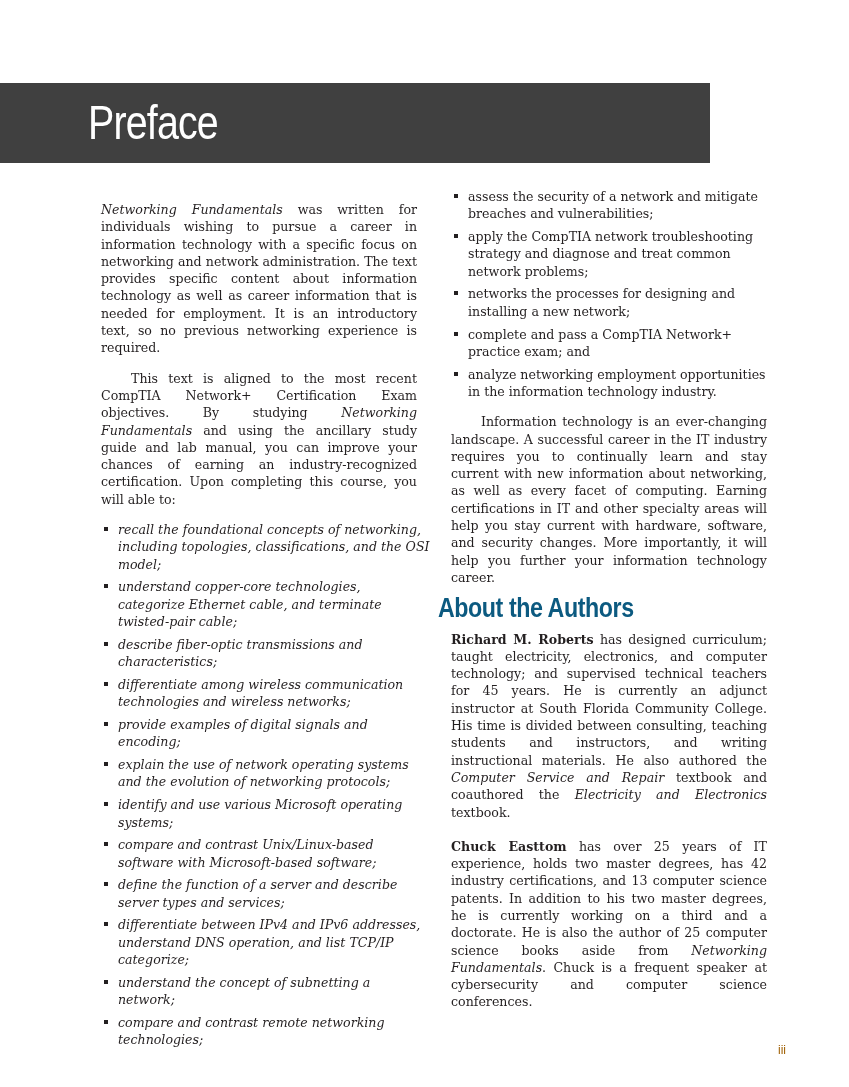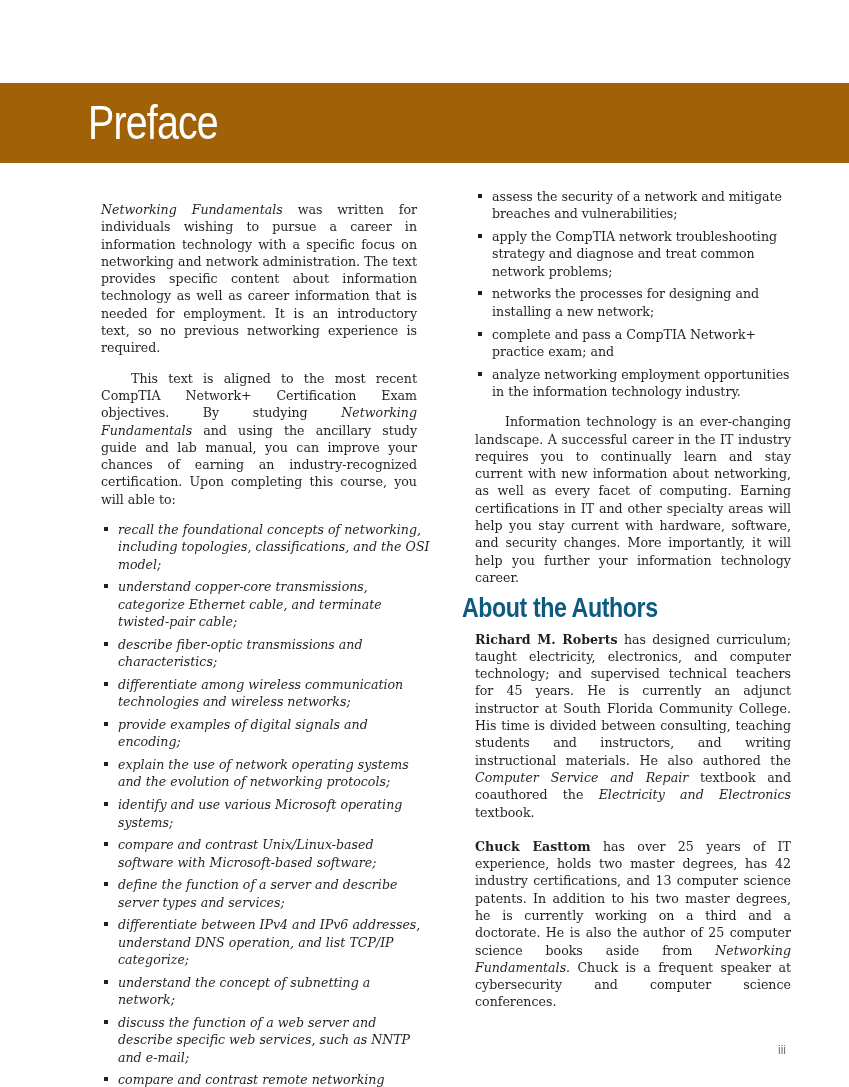--- a/index.html
+++ b/index.html
@@ -2,83 +2,83 @@
 <html><head>
   <meta charset="utf-8">
   <style>
     html, body { margin: 0; padding: 0; background: #ffffff; }
     body {
       width: 849px; height: 1087px; position: relative; overflow: hidden;
       font-family: "DejaVu Serif", "Liberation Serif", serif;
       color: #231f20;
     }
     .banner {
-      position: absolute; left: 0; top: 83px; width: 849px; height: 80px;
-      background: #a16207;
+      position: absolute; left: 0; top: 83px; width: 710px; height: 80px;
+      background: #404040;
       text-align: center;
     }
     .banner-title {
       position: absolute; left: 88px; top: 12px;
       font-family: "Liberation Sans", sans-serif;
       font-size: 48px; color: #ffffff; letter-spacing: -1px;
       transform: scaleX(0.82); transform-origin: left top;
       font-weight: normal;
     }
     .col {
       position: absolute; top: 188px; width: 342px;
       font-size: 12.6px; line-height: 17.3px;
     }
     .col-left { left: 88px; }
-    .col-right { left: 462px; }
+    .col-right { left: 438px; }
     p { margin: 13px; text-align: justify; }
     p.indent { text-indent: 30px; }
     ul { list-style: none; margin: 6px 0 0 0; padding: 0; }
     ul.left-list { margin-left: 16px; font-style: italic; }
     ul.right-list { margin-top: 0; margin-left: 16px; }
     li { position: relative; padding-left: 14px; margin-bottom: 5.5px; text-align: left; }
     li .bullet {
       position: absolute; left: 0; top: 6px; width: 4px; height: 4px; background: #231f20;
     }
     .section-head {
       font-family: "Liberation Sans", sans-serif;
       font-weight: bold; font-size: 27px; color: #0c5a80;
       margin: 14px 0 8px 0; letter-spacing: -0.5px;
       transform: scaleX(0.86); transform-origin: left top;
       white-space: nowrap;
     }
     .bio { margin-bottom: 17px; }
     .page-num {
       position: absolute; left: 778px; top: 1043px;
-      font-family: "Liberation Sans", sans-serif; font-size: 12px; color: #737373;
+      font-family: "Liberation Sans", sans-serif; font-size: 12px; color: #a16207;
     }
   </style>
 </head>
 <body>
 
 <div class="banner">
   <div class="banner-title">Preface</div>
 </div>
 
 <div class="col col-left">
   <p><em>Networking Fundamentals</em><span> was written for individuals wishing to pursue a career in information technology with a specific focus on networking and network administration. The text provides specific content about information technology as well as career information that is needed for employment. It is an introductory text, so no previous networking experience is required.</span></p>
   <p class="indent"><span>This text is aligned to the most recent CompTIA Network+ Certification Exam objectives. By studying </span><em>Networking Fundamentals</em><span> and using the ancillary study guide and lab manual, you can improve your chances of earning an industry-recognized certification. Upon completing this course, you will able to:</span></p>
   <ul class="left-list">
     <li><span class="bullet"></span><span>recall the foundational concepts of networking, including topologies, classifications, and the OSI model;</span></li>
-    <li><span class="bullet"></span><span>understand copper-core transmissions, categorize Ethernet cable, and terminate twisted-pair cable;</span></li>
+    <li><span class="bullet"></span><span>understand copper-core technologies, categorize Ethernet cable, and terminate twisted-pair cable;</span></li>
     <li><span class="bullet"></span><span>describe fiber-optic transmissions and characteristics;</span></li>
     <li><span class="bullet"></span><span>differentiate among wireless communication technologies and wireless networks;</span></li>
     <li><span class="bullet"></span><span>provide examples of digital signals and encoding;</span></li>
     <li><span class="bullet"></span><span>explain the use of network operating systems and the evolution of networking protocols;</span></li>
     <li><span class="bullet"></span><span>identify and use various Microsoft operating systems;</span></li>
     <li><span class="bullet"></span><span>compare and contrast Unix/Linux-based software with Microsoft-based software;</span></li>
     <li><span class="bullet"></span><span>define the function of a server and describe server types and services;</span></li>
     <li><span class="bullet"></span><span>differentiate between IPv4 and IPv6 addresses, understand DNS operation, and list TCP/IP categorize;</span></li>
     <li><span class="bullet"></span><span>understand the concept of subnetting a network;</span></li>
     <li><span class="bullet"></span></li>
-    <li><span class="bullet"></span><span>discuss the function of a web server and describe specific web services, such as NNTP and e-mail;</span></li>
+    <li><span class="bullet"></span></li>
     <li><span class="bullet"></span><span>compare and contrast remote networking technologies;</span></li>
   </ul>
 </div>
 
 <div class="col col-right">
   <ul class="right-list">
     <li><span class="bullet"></span><span>assess the security of a network and mitigate breaches and vulnerabilities;</span></li>
     <li><span class="bullet"></span><span>apply the CompTIA network troubleshooting strategy and diagnose and treat common network problems;</span></li>
     <li><span class="bullet"></span><span>networks the processes for designing and installing a new network;</span></li>
     <li><span class="bullet"></span><span>complete and pass a CompTIA Network+ practice exam; and</span></li>

